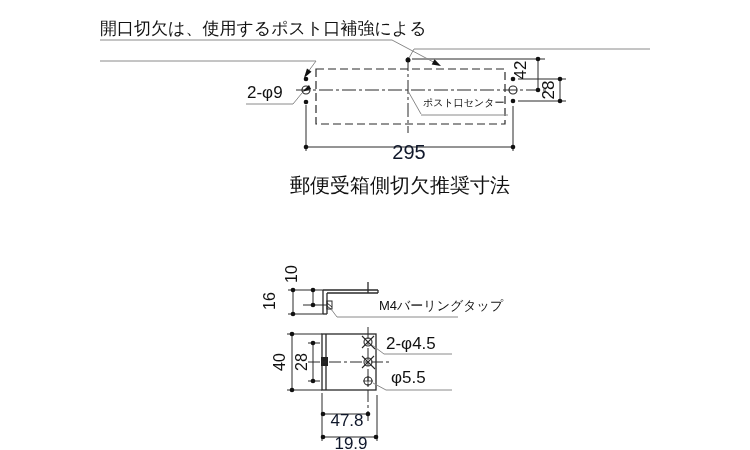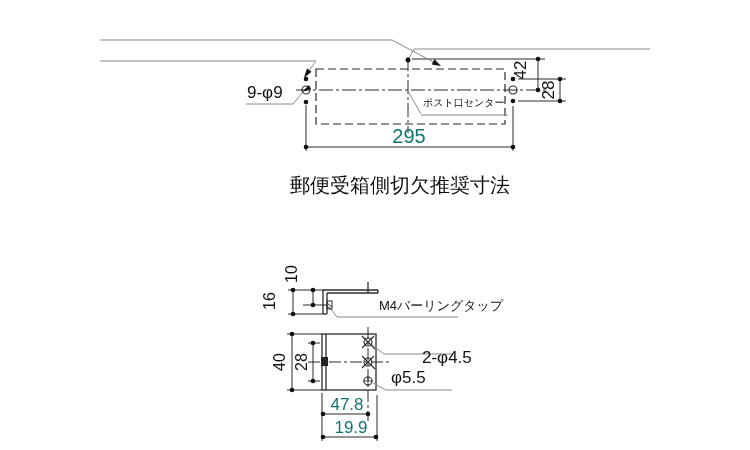--- a/index.html
+++ b/index.html
@@ -4,21 +4,21 @@
 <style>
   html,body{margin:0;padding:0;background:#ffffff;}
   #canvas{
     position:relative;width:750px;height:450px;background:#ffffff;
     font-family:"Liberation Sans","DejaVu Sans",sans-serif;
     color:#111111;overflow:hidden;
   }
   #drawing-svg{position:absolute;left:0;top:0;}
   .lbl{position:absolute;white-space:nowrap;line-height:1.1;color:#111;}
   .vdim{position:absolute;white-space:nowrap;transform:translate(-50%,-50%) rotate(-90deg);color:#111;}
-  .hdim{position:absolute;white-space:nowrap;transform:translate(-50%,0);color:#0f766e;}
+  .hdim{position:absolute;white-space:nowrap;transform:translate(-50%,0);color:#0f172a;margin-top:16px;}
   .f17{font-size:17px;}
   .f20{font-size:20px;}
   .f16{font-size:16px;}
   .f14{font-size:10px;}
   .f13{font-size:13px;}
 </style>
 </head>
 <body>
 
 <div id="canvas">
@@ -154,31 +154,32 @@
         <circle cx="376" cy="437" r="2.3"></circle>
     </g>
     <g stroke="#8a8a8a" stroke-width="1" fill="none">
       <line x1="384" y1="354" x2="452" y2="354"></line>
       <line x1="384" y1="354" x2="372" y2="345"></line>
       <line x1="386" y1="390" x2="452" y2="390"></line>
       <line x1="386" y1="390" x2="373" y2="383"></line>
     </g>
   </svg>
 
-  <span class="lbl f17" style="left:247px;top:84px;">9-φ9</span>
+  <span class="lbl f17" style="left:100px;top:20px;">開口切欠は、使用するポスト口補強による</span>
+  <span class="lbl f17" style="left:247px;top:84px;">2-φ9</span>
   <span class="lbl f14" style="left:423px;top:97px;">ポスト口センター</span>
   <span class="hdim f20" style="left:409px;top:125px;">295</span>
   <span class="vdim f17" style="left:521px;top:70px;">42</span>
   <span class="vdim f17" style="left:549px;top:90px;">28</span>
   <span class="lbl f20" style="left:290px;top:174px;">郵便受箱側切欠推奨寸法</span>
 
   <span class="vdim f16" style="left:292px;top:274px;">10</span>
   <span class="vdim f16" style="left:270px;top:301px;">16</span>
   <span class="lbl f13" style="left:342px;top:299px;margin-left:37px;">M4バーリングタップ</span>
 
   <span class="vdim f16" style="left:280px;top:362px;">40</span>
   <span class="vdim f16" style="left:302px;top:362px;">28</span>
-  <span class="lbl f17" style="left:386px;top:349px;margin-left:36px;">2-φ4.5</span>
+  <span class="lbl f17" style="left:386px;top:335px;">2-φ4.5</span>
   <span class="lbl f17" style="left:391px;top:369px;">φ5.5</span>
   <span class="hdim f17" style="left:347px;top:395px;">47.8</span>
   <span class="hdim f17" style="left:351px;top:418px;">19.9</span>
 
 </div>
 
 </body></html>

